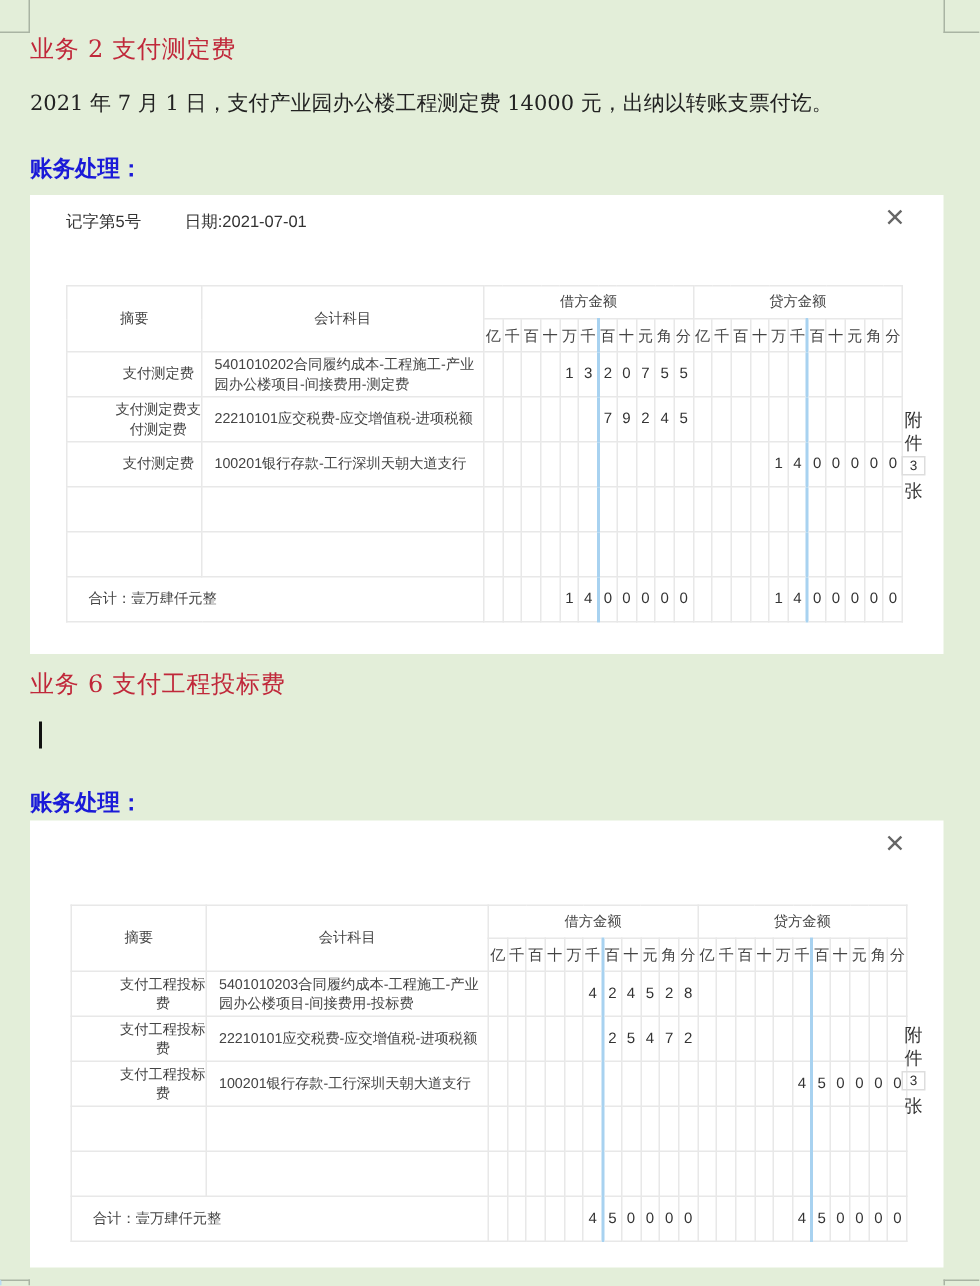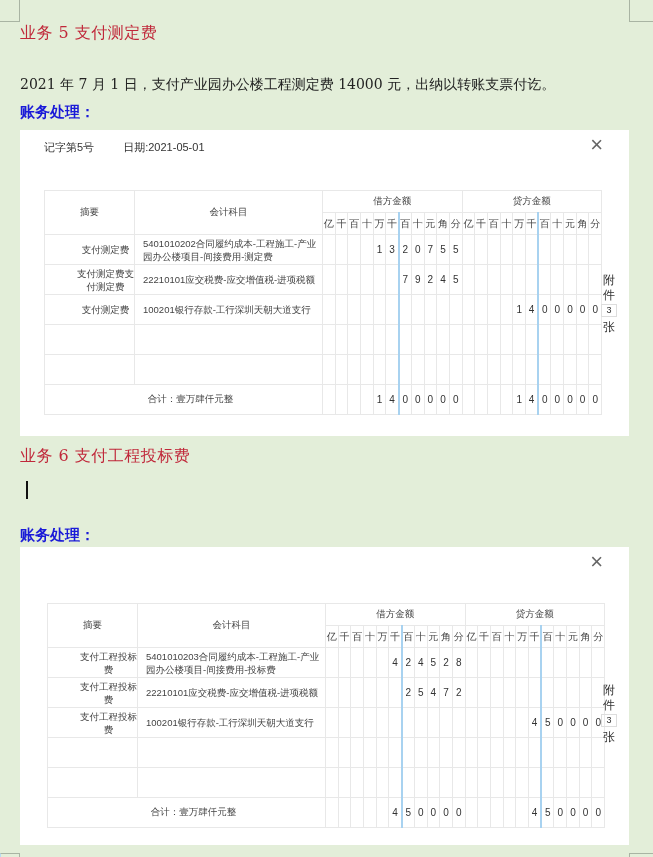--- a/index.html
+++ b/index.html
@@ -45,46 +45,46 @@
     position: absolute; left: 24px; border-collapse: collapse; table-layout: fixed;
     font-size: 9.5px; color: #444;
   }
   table.vt td, table.vt th {
     border: 1px solid #e8e8e8; text-align: center; font-weight: normal; padding: 0;
     overflow: hidden;
   }
   table.vt th.grp { height: 22px; font-size: 9.5px; text-align: center; }
   table.vt th.dg { height: 22px; font-size: 10px; width: 12.7px; }
   table.vt td.dg { width: 12.7px; font-size: 10px; color: #333; }
-  table.vt td.sum { text-align: center; padding-left: 14px; }
+  table.vt td.sum { text-align: left; padding-left: 14px; }
   table.vt td.acct { text-align: left; padding-left: 8px; line-height: 13px; }
   table.vt td.abs { line-height: 13px; padding-left: 32px; }
   .bl { border-left: 1px solid #b9dcf3 !important; }
   .blt { border-left: 2px solid #a8d2f0 !important; }
   .rl { border-left: 1px solid #f1c3c3 !important; }
 
   .attach { position: absolute; right: 12px; width: 16px; text-align: center; font-size: 12px; color: #333; line-height: 15px; }
   .attach .box { display: block; border: 1px solid #ddd; font-size: 9px; line-height: 11px; margin: 1px 0 3px; }
 </style>
 </head>
 <body>
 
 <div class="corner tl"></div>
 <div class="corner tr"></div>
 <div class="corner bl"></div>
 <div class="corner br"></div>
 
-<div class="heading" style="top:23px;">业务 5 支付测定费</div>
-<div class="para" style="top:76px;">2021 年 7 月 1 日，支付产业园办公楼工程测定费 14000 元，出纳以转账支票付讫。</div>
+<div class="heading" style="top:23px;">业务 2 支付测定费</div>
+<div class="para" style="top:60px;">2021 年 7 月 1 日，支付产业园办公楼工程测定费 14000 元，出纳以转账支票付讫。</div>
 <div class="subhead" style="top:103px;">账务处理：</div>
 
 <div class="voucher" style="top:130px; height:306px;">
   <div class="v-head">
     <span>记字第5号</span>
-    <span>日期:2021-05-01</span>
+    <span>日期:2021-07-01</span>
   </div>
   <div class="v-close">×</div>
   <table class="vt" style="top:60px;">
       <colgroup>
         <col style="width:90px">
         <col style="width:188px">
         <col style="width:12.7px">
         <col style="width:12.7px">
         <col style="width:12.7px">
         <col style="width:12.7px">

